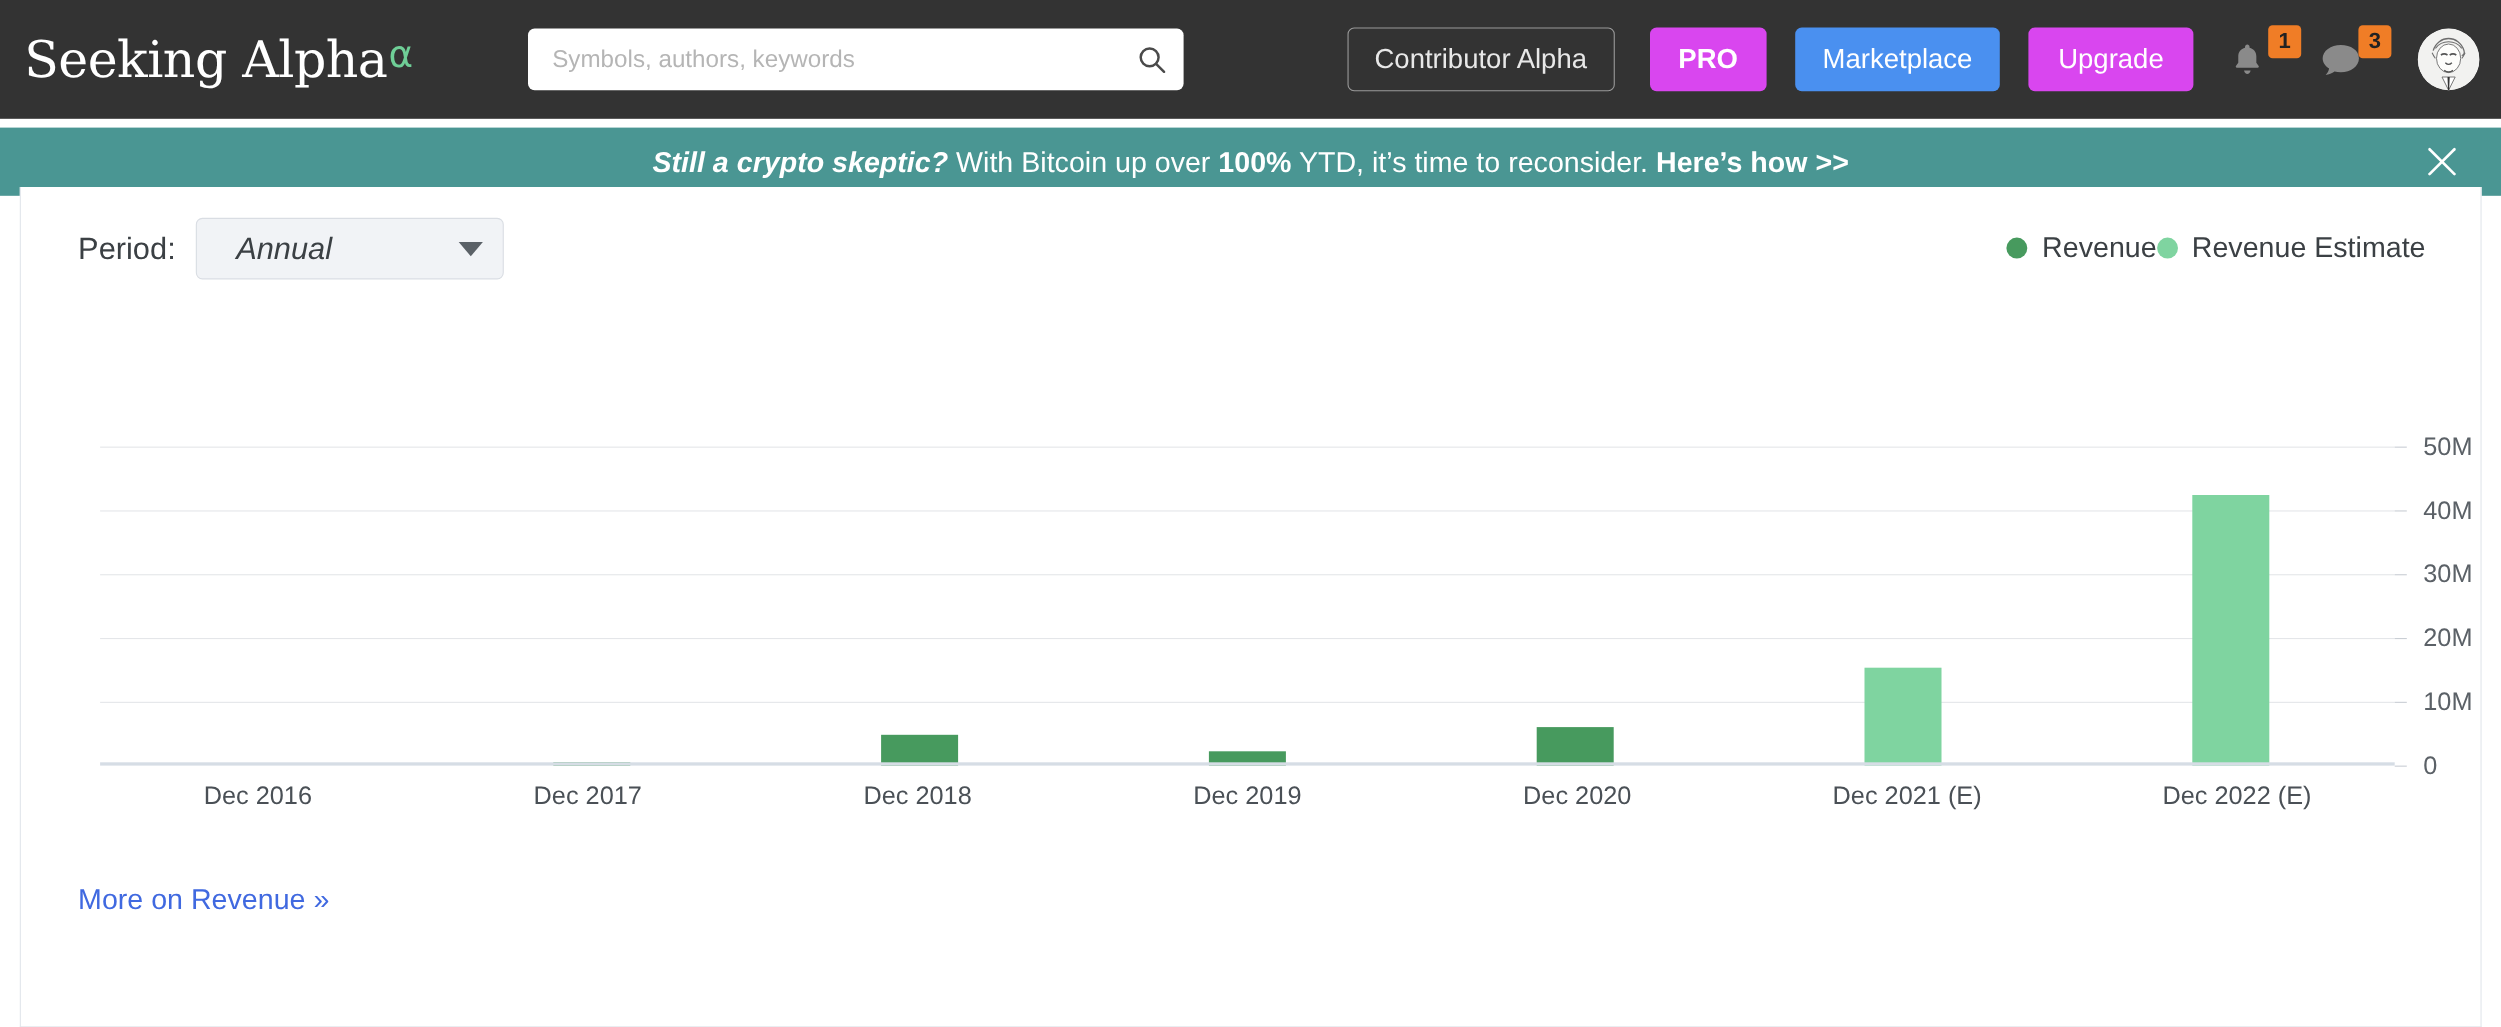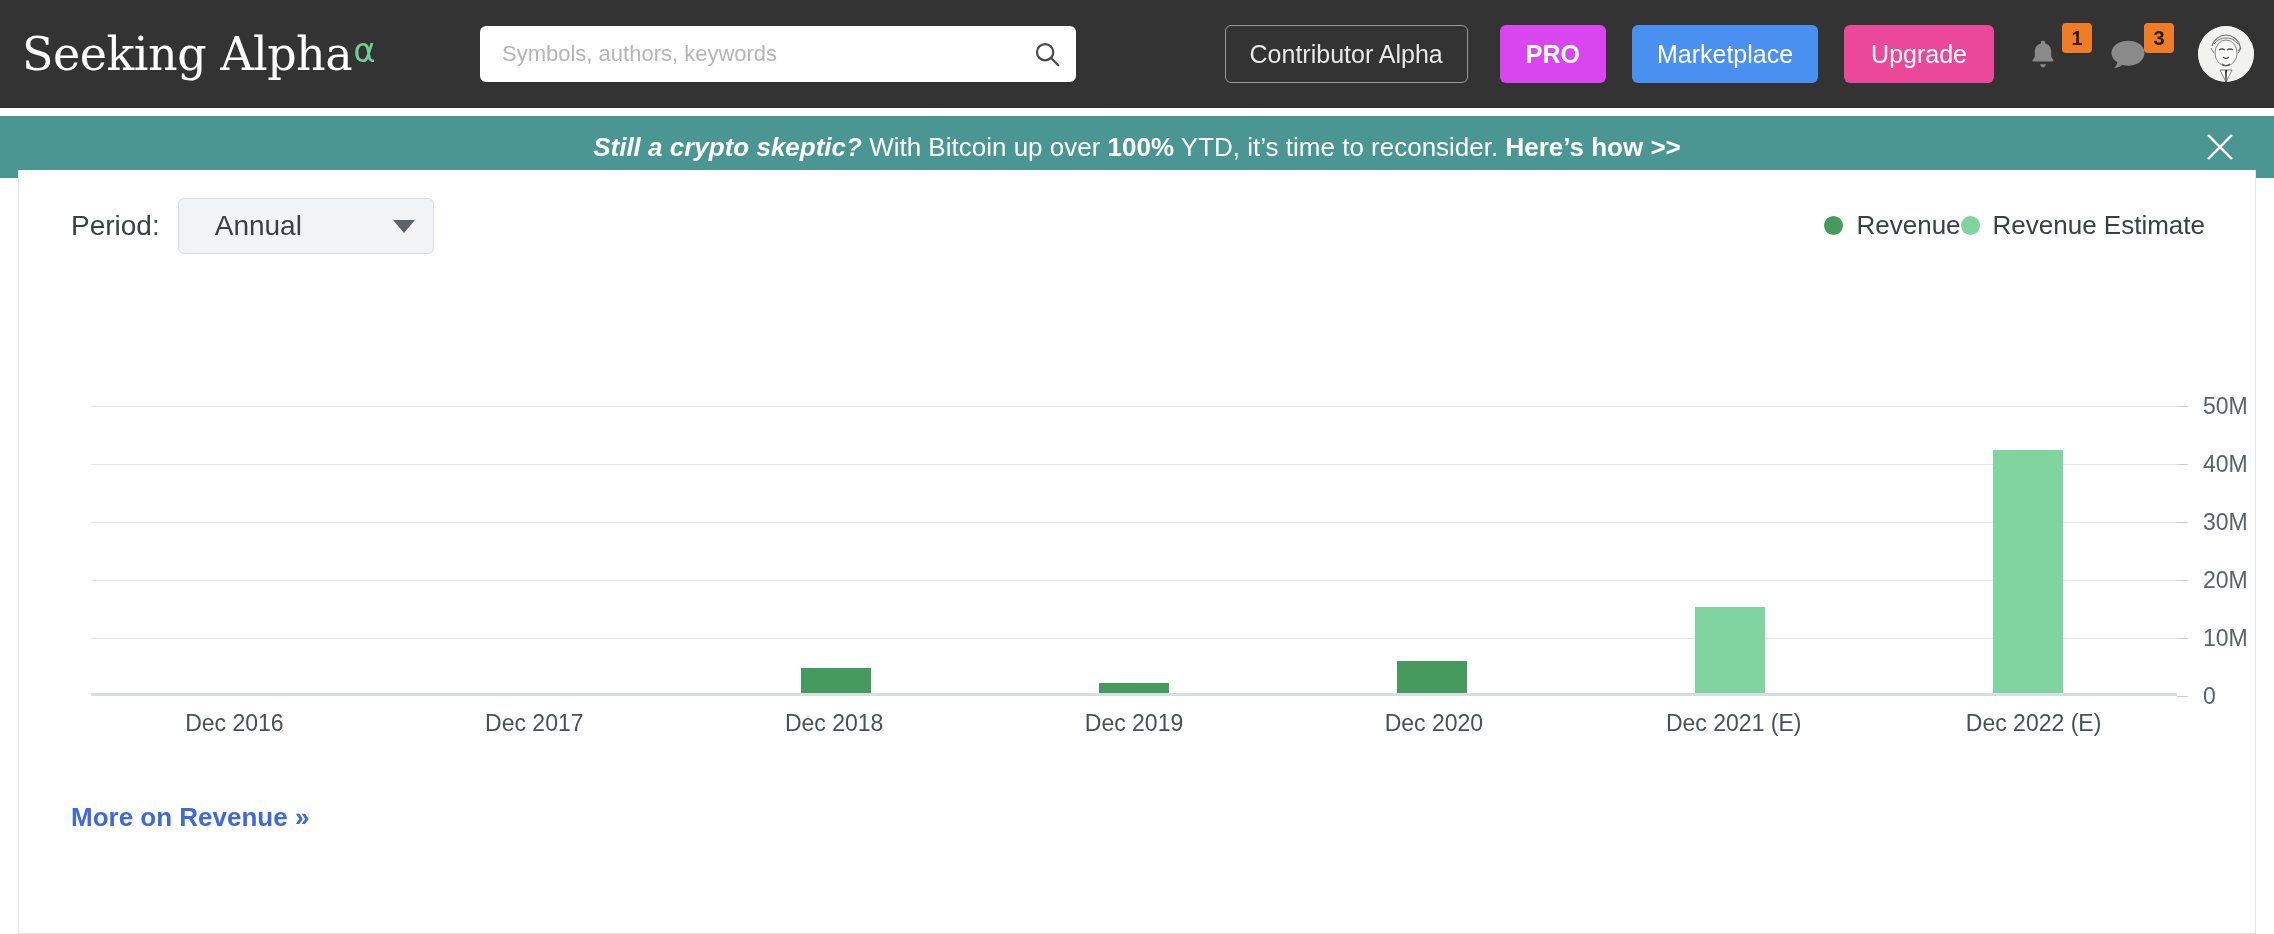--- a/index.html
+++ b/index.html
@@ -85,21 +85,21 @@
     padding: 0 26px;
     margin-right: 26px;
   }
   .btn-market {
     background: #4a90f0;
     color: #ffffff;
     padding: 0 25px;
     margin-right: 26px;
   }
   .btn-upgrade {
-    background: #ec4899;
+    background: #d946ef;
     color: #ffffff;
     padding: 0 27px;
     margin-right: 32px;
   }
 
   .icon-badge-wrap {
     position: relative;
     width: 66px; height: 58px;
     display: flex; align-items: center; justify-content: flex-start;
     margin-right: 16px;
@@ -163,27 +163,28 @@
   .controls {
     position: absolute; top: 28px; left: 52px;
     display: flex; align-items: center;
   }
   .period-label {
     font-size: 28px;
     color: #3b4044;
     margin-right: 18px;
   }
   .select {
-    width: 256px; height: 56px;
+    width: 280px; height: 56px;
     background: #f1f3f6;
     border: 1px solid #d9dde3;
     border-radius: 6px;
     display: flex; align-items: center;
     padding: 0 18px;
     cursor: pointer;
+    font-style: italic;
   }
   .select-value {
     flex: 1;
     font-size: 28px;
     color: #3b4044;
     padding-left: 18px;
   }
   .caret {
     width: 0; height: 0;
     border-left: 11px solid transparent;
@@ -260,21 +261,21 @@
     flex: 1;
     text-align: center;
     font-size: 23px;
     color: #4a5056;
   }
 
   .more-link {
     position: absolute;
     left: 52px; top: 632px;
     font-size: 26px;
-    font-weight: 700;
+    font-weight: 400;
     color: #4069e0;
     text-decoration: none;
     cursor: pointer;
   }
 </style>
 </head>
 <body>
 
 <div class="header">
 

